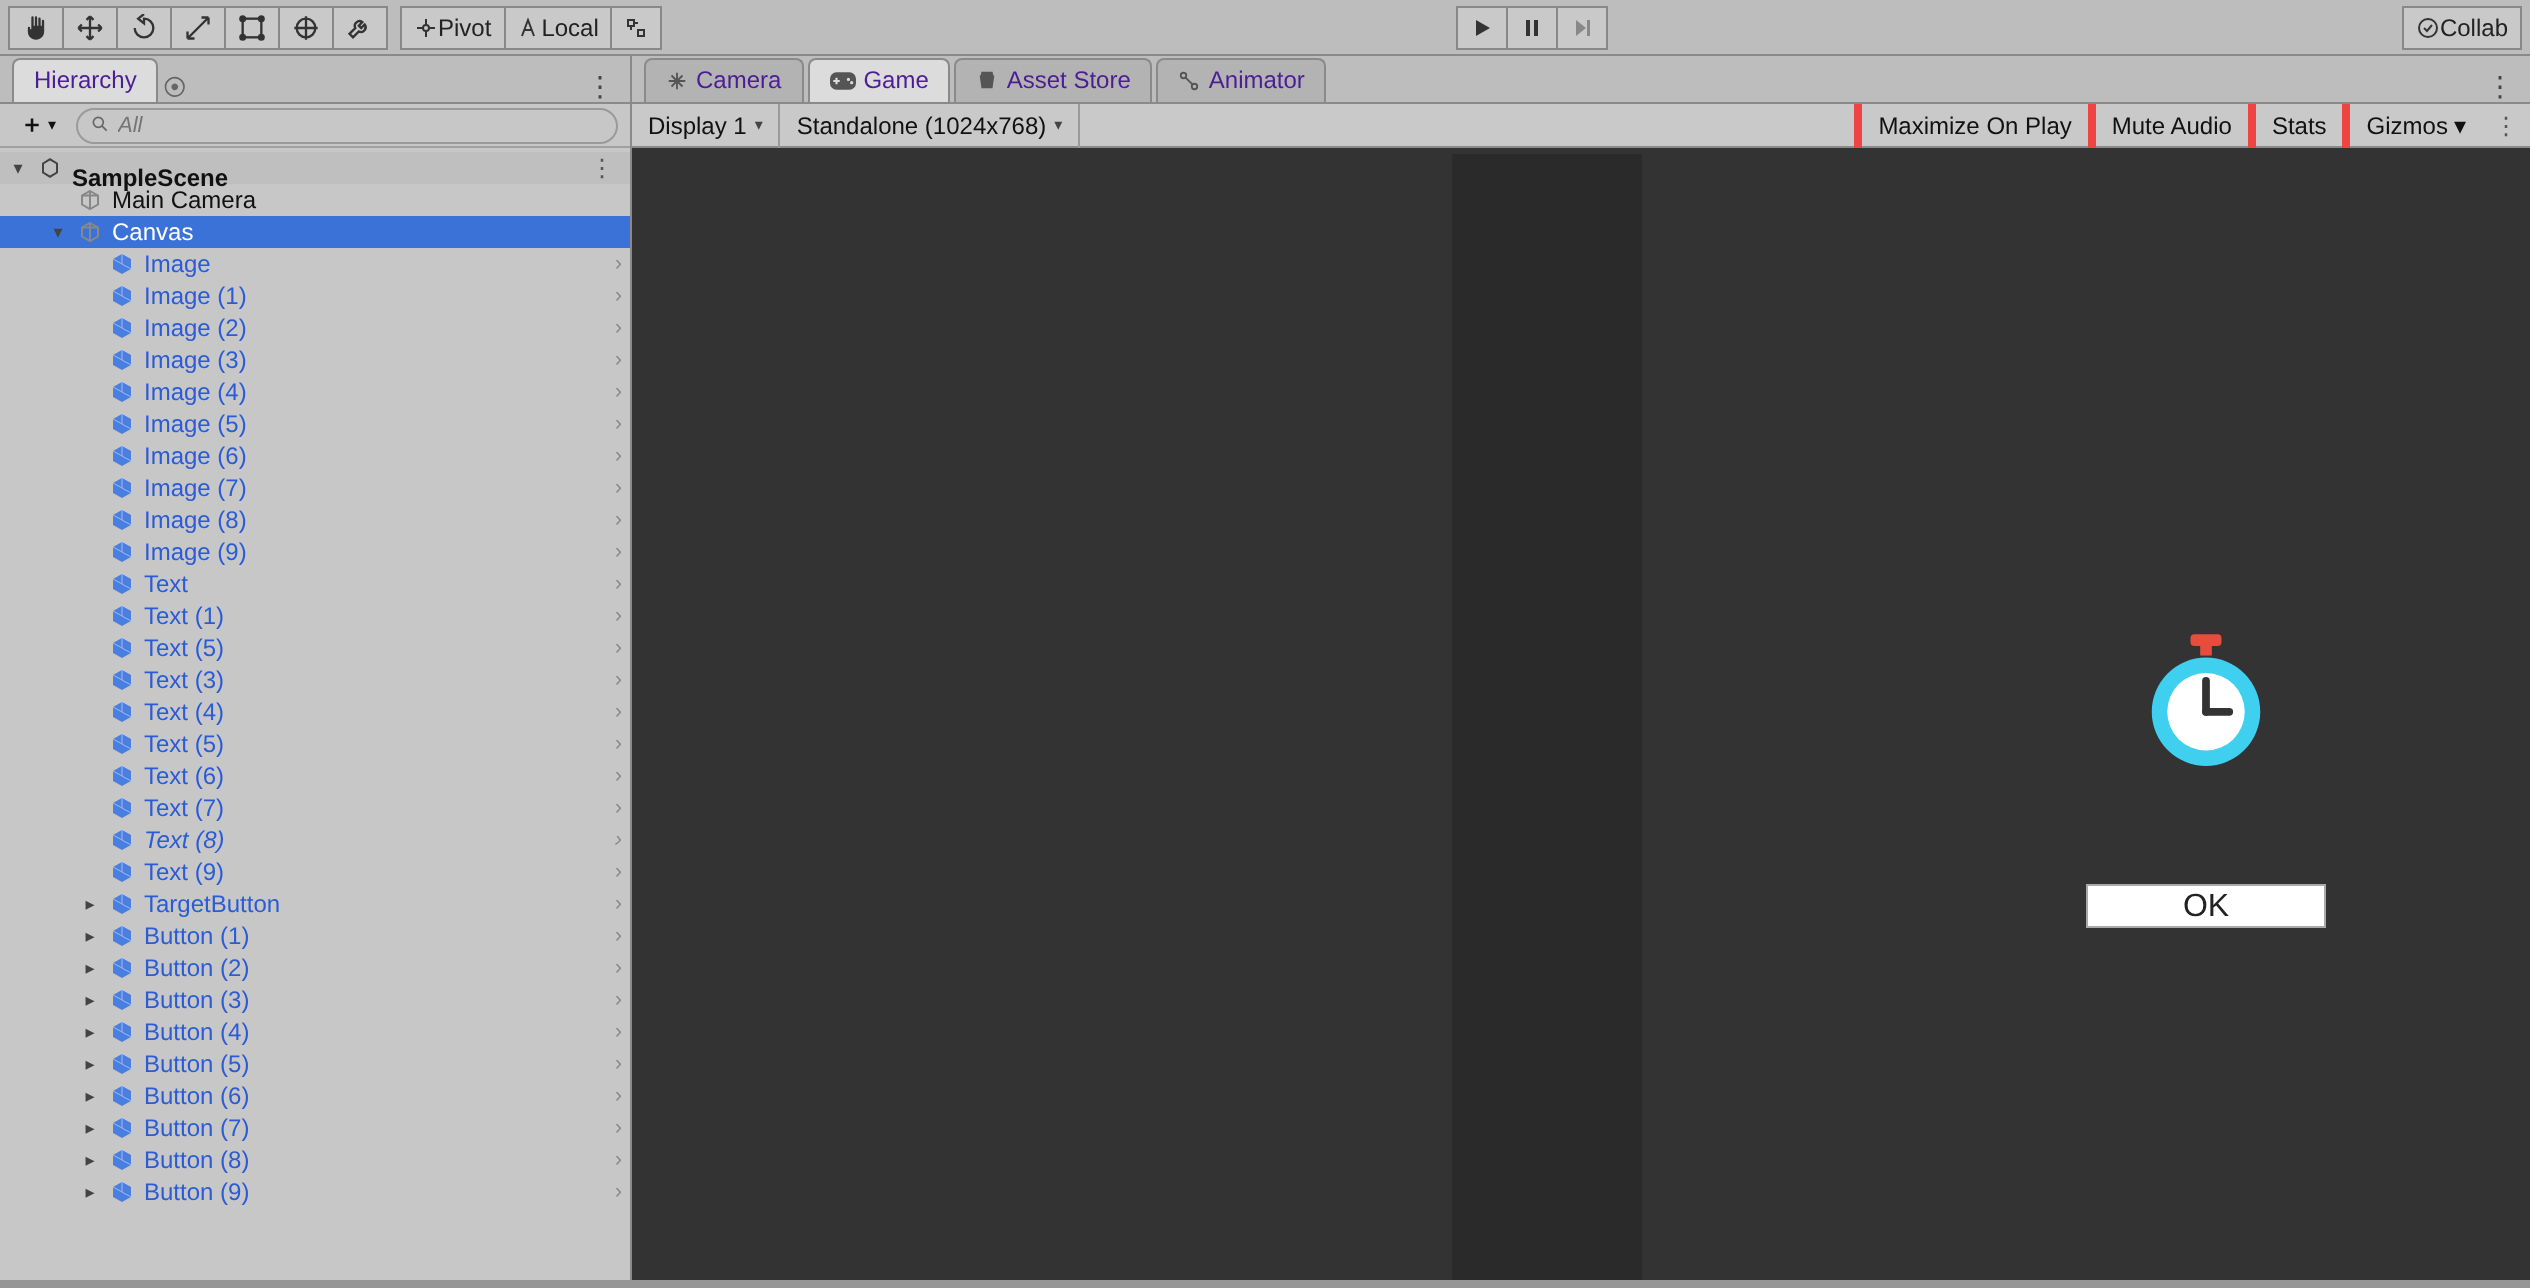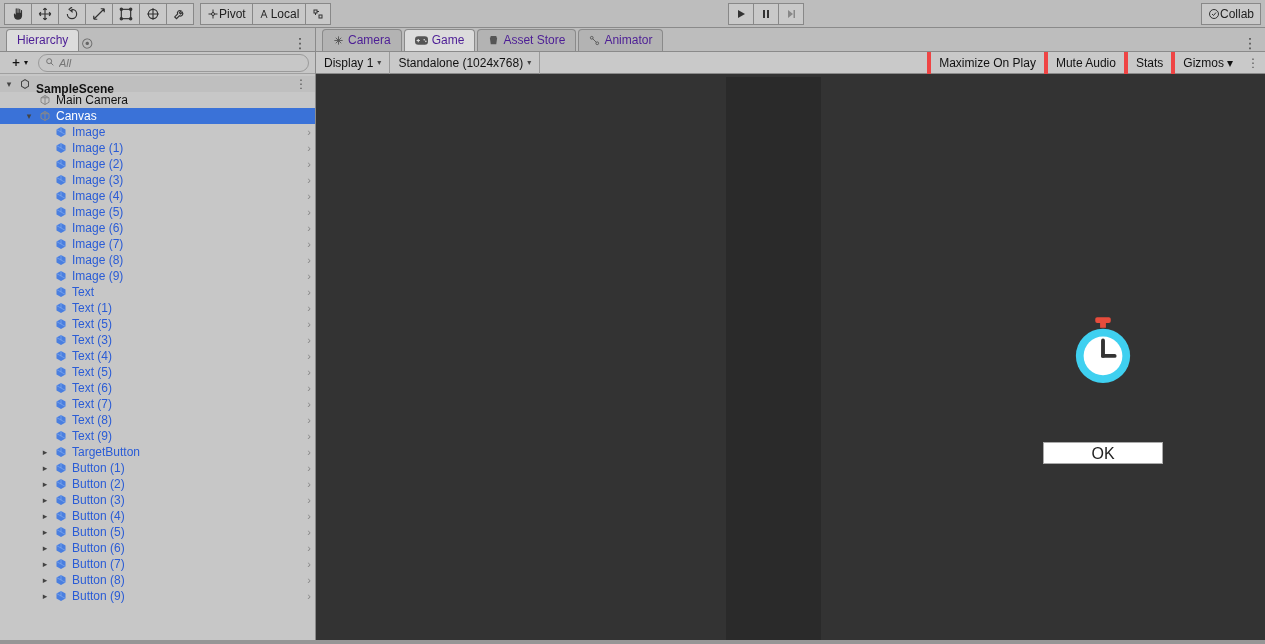--- a/index.html
+++ b/index.html
@@ -423,21 +423,21 @@
               <span class="fold"></span>
               <span class="icon">
                 <svg width="12" height="12" viewBox="0 0 24 24" fill="#4a7fe0">
                   <path d="M12 2l9 5v10l-9 5-9-5V7l9-5z"></path>
                   <path d="M12 2v10l9 5M12 12L3 7" stroke="#9bbcf2" stroke-width="1" fill="none"></path>
                 </svg>
               </span>
               <span class="label">Text (7)</span>
               <span class="chev">›</span>
             </div>
-            <div class="row prefab" style="padding-left: 40px;">
+            <div class="row prefab" style="padding-left: 40px; font-style: italic;">
               <span class="fold"></span>
               <span class="icon">
                 <svg width="12" height="12" viewBox="0 0 24 24" fill="#4a7fe0">
                   <path d="M12 2l9 5v10l-9 5-9-5V7l9-5z"></path>
                   <path d="M12 2v10l9 5M12 12L3 7" stroke="#9bbcf2" stroke-width="1" fill="none"></path>
                 </svg>
               </span>
               <span class="label">Text (8)</span>
               <span class="chev">›</span>
             </div>

